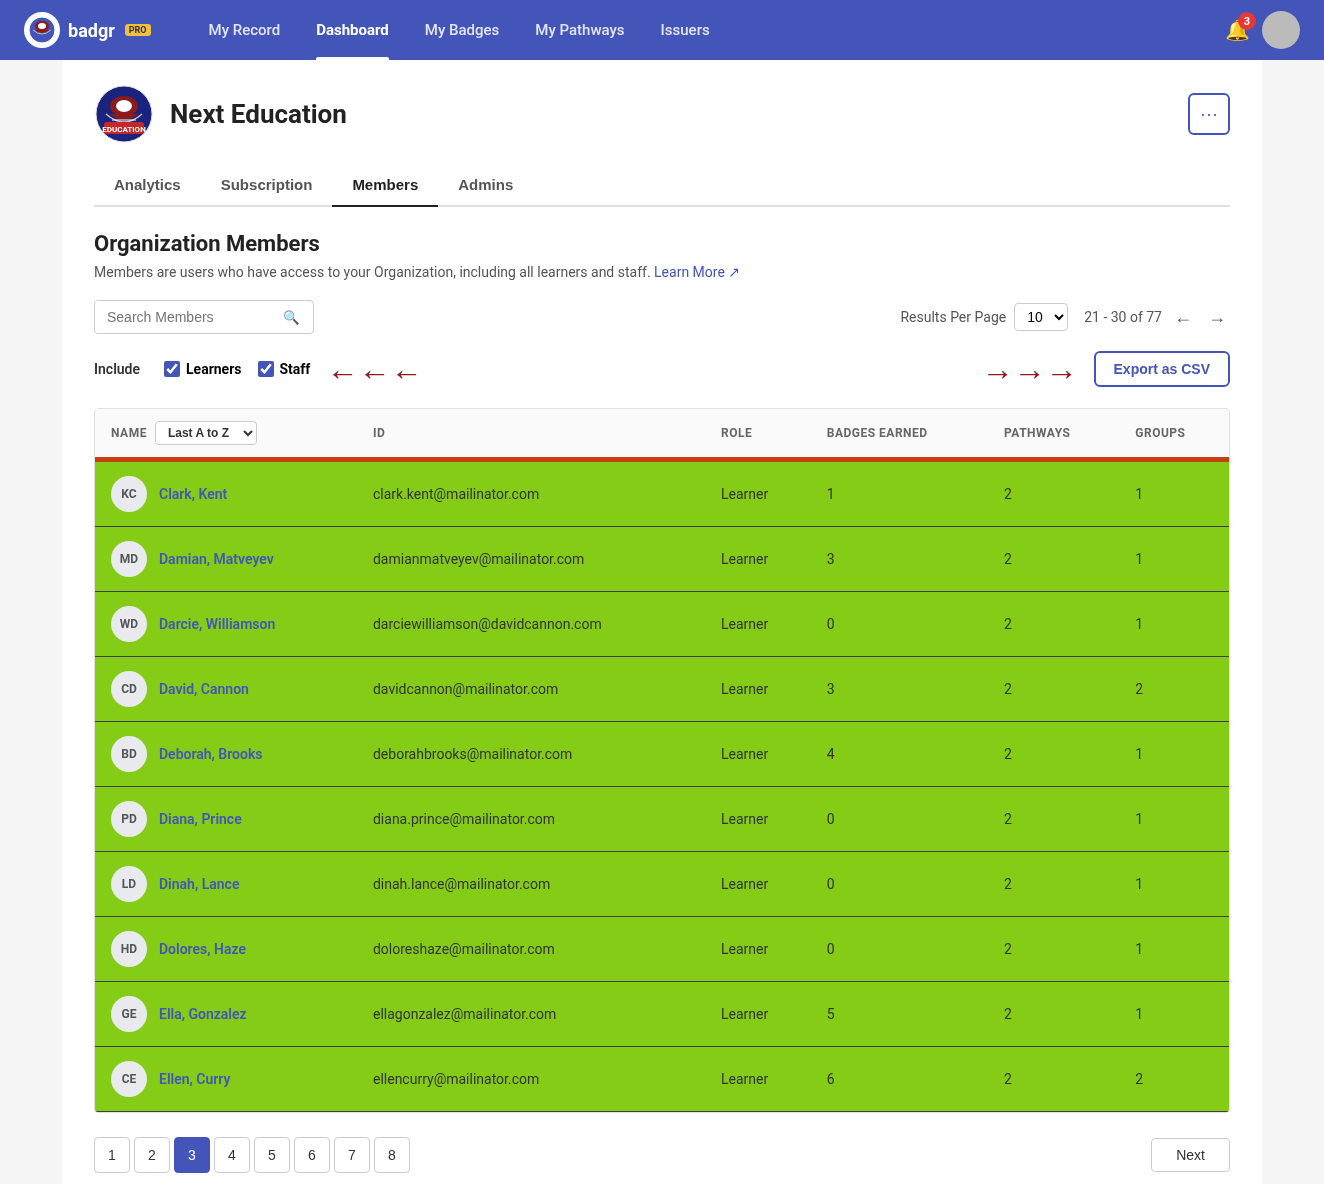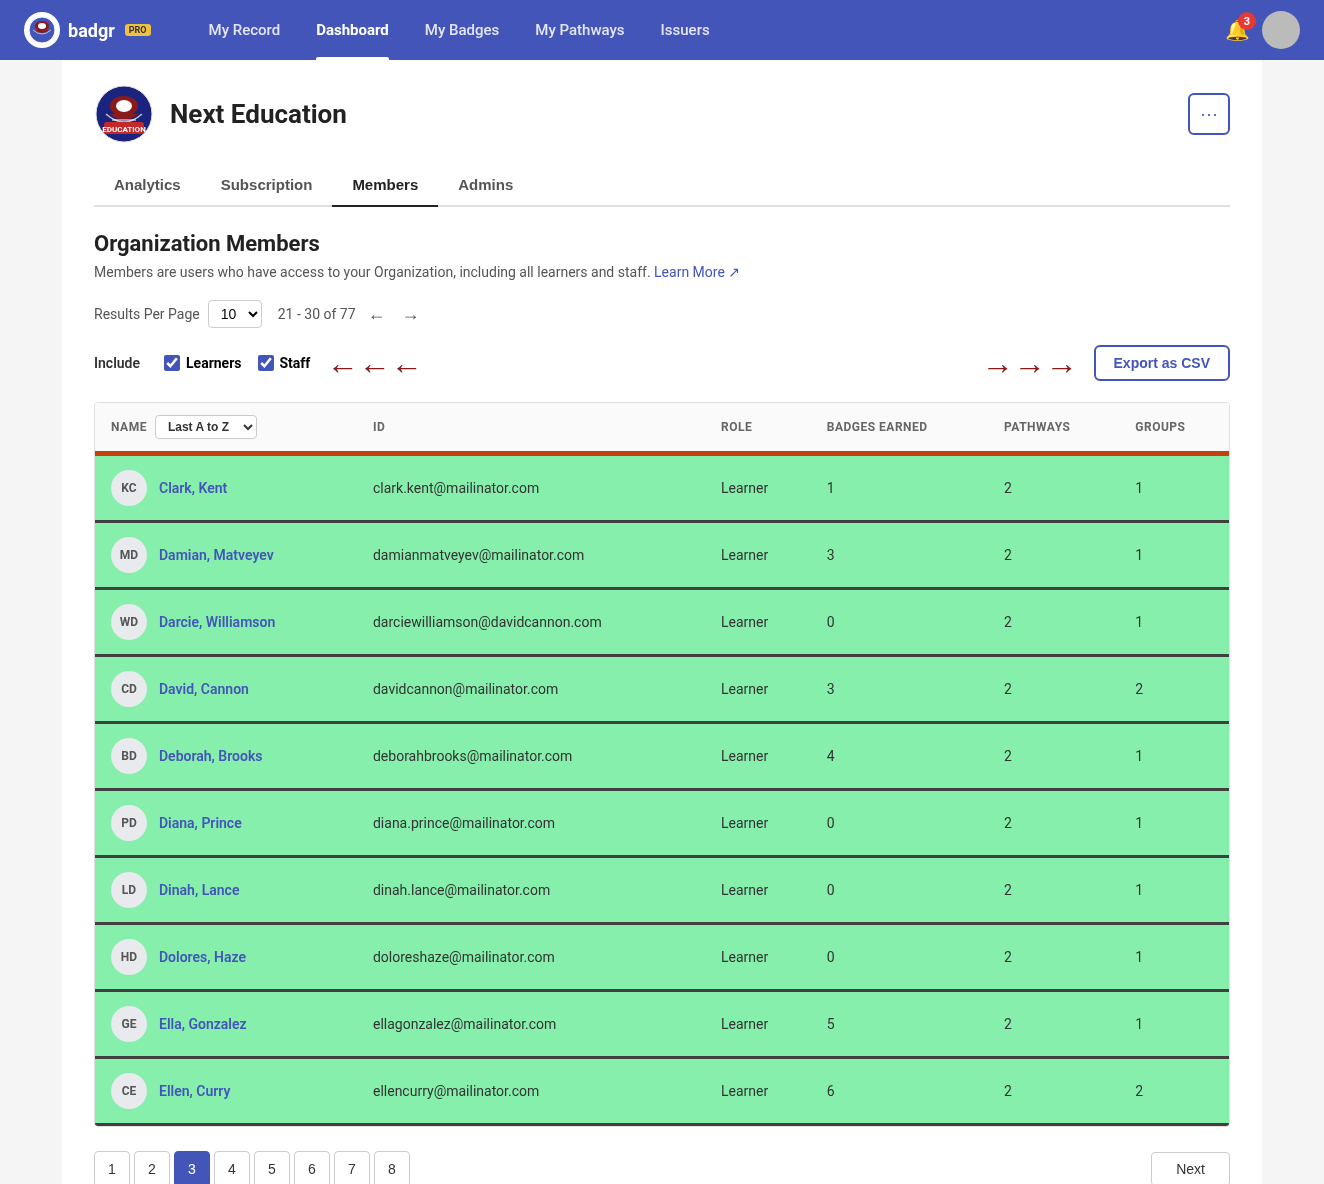--- a/index.html
+++ b/index.html
@@ -60,21 +60,21 @@
     .checkbox-group { display: flex; align-items: center; gap: 6px; cursor: pointer; font-weight: 700; }
     .checkbox-group input { accent-color: #4355b9; width: 16px; height: 16px; }
     .export-btn { border: 2px solid #4355b9; border-radius: 6px; background: white; color: #4355b9; font-weight: 600; font-size: 14px; padding: 8px 18px; cursor: pointer; }
 
     
     .table-container { border: 1px solid #e0e0e0; border-radius: 4px; overflow: hidden; }
     table { width: 100%; border-collapse: collapse; }
     thead th { background: #fafafa; padding: 12px 16px; text-align: left; font-size: 12px; font-weight: 700; color: #666; letter-spacing: 0.5px; text-transform: uppercase; border-bottom: 5px solid #c2410c; }
     .name-header { display: flex; align-items: center; gap: 8px; }
     .sort-select { border: 1px solid #ccc; border-radius: 4px; padding: 3px 8px; font-size: 12px; font-weight: 600; background: white; cursor: pointer; color: #333; }
-    tbody tr { border-bottom: 3px solid #404040; background: #86efac; }
+    tbody tr { border-bottom: 1px solid #404040; background: #84cc16; }
     td { padding: 14px 16px; font-size: 14px; color: #333; vertical-align: middle; }
     .avatar-cell { display: flex; align-items: center; gap: 12px; }
     .avatar-circle { width: 36px; height: 36px; border-radius: 50%; background: #e8eaed; display: flex; align-items: center; justify-content: center; font-size: 12px; font-weight: 700; color: #555; flex-shrink: 0; }
     .member-name { color: #4355b9; font-weight: 600; cursor: pointer; text-decoration: none; }
 
     
     .bottom-pagination { display: flex; align-items: center; justify-content: space-between; margin-top: 24px; }
     .page-numbers { display: flex; gap: 4px; }
     .page-btn { border: 1px solid #ccc; border-radius: 4px; background: white; color: #333; font-size: 14px; font-weight: 500; width: 36px; height: 36px; display: flex; align-items: center; justify-content: center; cursor: pointer; }
     .page-btn.active { background: #4355b9; color: white; border-color: #4355b9; }
@@ -145,20 +145,24 @@
   <h2 class="section-title">Organization Members</h2>
   <p class="section-desc">
     <span>Members are users who have access to your Organization, including all learners and staff.</span>
     <a href="#" class="learn-more">
       <span>Learn More</span>
       <span> ↗</span>
     </a>
   </p>
 
   <div class="controls-row">
+    <div class="search-box">
+      <input class="search-input" type="text" placeholder="Search Members" style="">
+      <button class="search-icon-btn">🔍</button>
+    </div>
     <div class="right-controls">
       <div class="results-per-page">
         <span>Results Per Page</span>
         <select class="page-select">
           <option>10</option>
           <option>25</option>
           <option>50</option>
         </select>
       </div>
       <div class="pagination-info">

